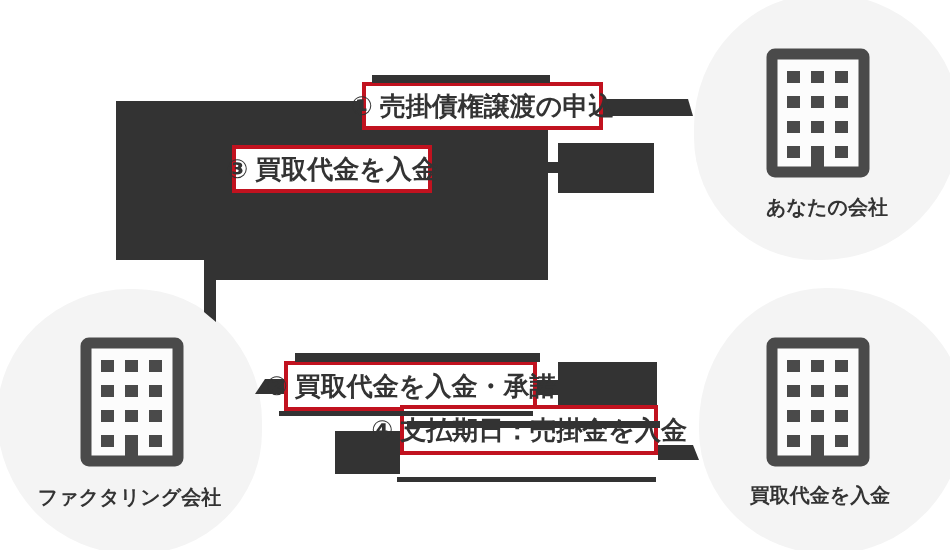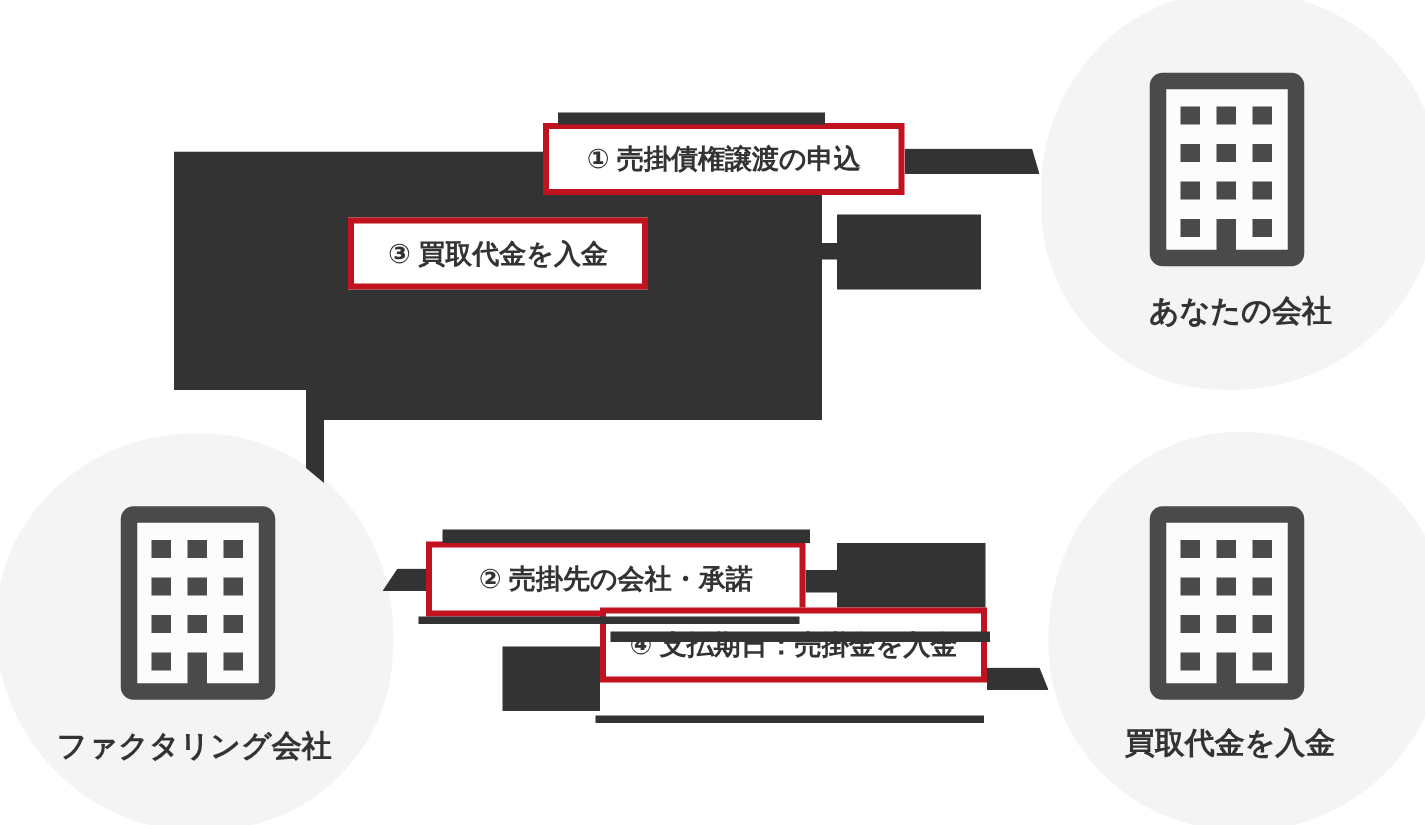--- a/index.html
+++ b/index.html
@@ -20,21 +20,21 @@
   .blob.r2{border-radius:51% 49% 48% 52% / 49% 51% 47% 53%;}
   .blob.r3{border-radius:48% 52% 51% 49% / 52% 48% 53% 47%;}
   .bubble-svg{z-index:2;}
   .bubble-svg polygon{fill:var(--dark);}
   .bar{background:var(--dark); z-index:3;}
   .strip{background:var(--dark); z-index:5;}
   .step-box{
     box-sizing:border-box; background:var(--box_bg);
     border:4px solid var(--red); z-index:4;
     display:flex; align-items:center; justify-content:center;
-    font-weight:bold; font-size:18px; color:var(--text);
+    font-weight:bold; font-size:26px; color:var(--text);
     white-space:nowrap; letter-spacing:0;
   }
   .building{z-index:3; color:var(--building);}
   .company-label{
     z-index:3; text-align:center; font-weight:bold; font-size:20px;
     color:var(--text); white-space:nowrap;
   }
   .slant-right{clip-path:polygon(0 0, calc(100% - 5px) 0, 100% 100%, 0 100%);}
   .slant-left{clip-path:polygon(10px 0, 100% 0, 100% 100%, 0 100%);}
   .slant-right6{clip-path:polygon(0 0, calc(100% - 6px) 0, 100% 100%, 0 100%);}
@@ -70,21 +70,21 @@
   <div class="abs strip" style="left:407px;top:421px;width:253px;height:7px;"></div>
   <div class="abs strip" style="left:397px;top:477px;width:259px;height:5px;"></div>
 
   <div class="abs step-box" style="left:362px;top:82px;width:241px;height:48px;">
     <span>① 売掛債権譲渡の申込</span>
   </div>
   <div class="abs step-box" style="left:232px;top:145px;width:200px;height:48px;">
     <span>③ 買取代金を入金</span>
   </div>
   <div class="abs step-box" style="left:284px;top:361px;width:253px;height:50px;">
-    <span>② 売掛先の会社・承諾</span>
+    <span>② 買取代金を入金・承諾</span>
   </div>
   <div class="abs step-box" style="left:400px;top:405px;width:258px;height:50px;">
     <span>④ 支払期日：売掛金を入金</span>
   </div>
 
   <svg class="abs building" style="left:766px;top:48px;" width="104" height="130" viewBox="0 0 104 130">
     <rect x="6" y="6" width="92" height="118" rx="3" fill="#fcfcfc" stroke="currentColor" stroke-width="11"></rect>
     <g fill="currentColor">
       <rect x="21" y="23" width="13" height="12"></rect>
         <rect x="45" y="23" width="13" height="12"></rect>

